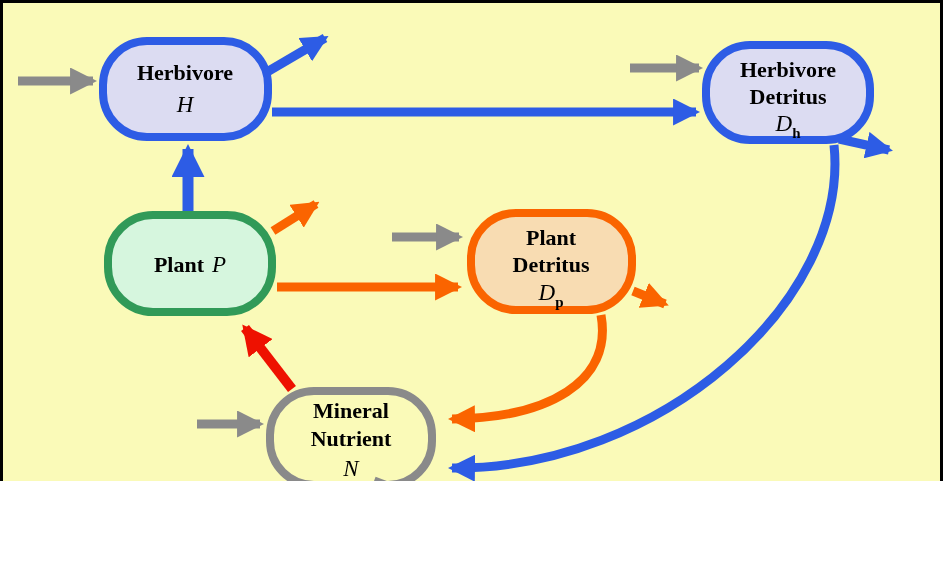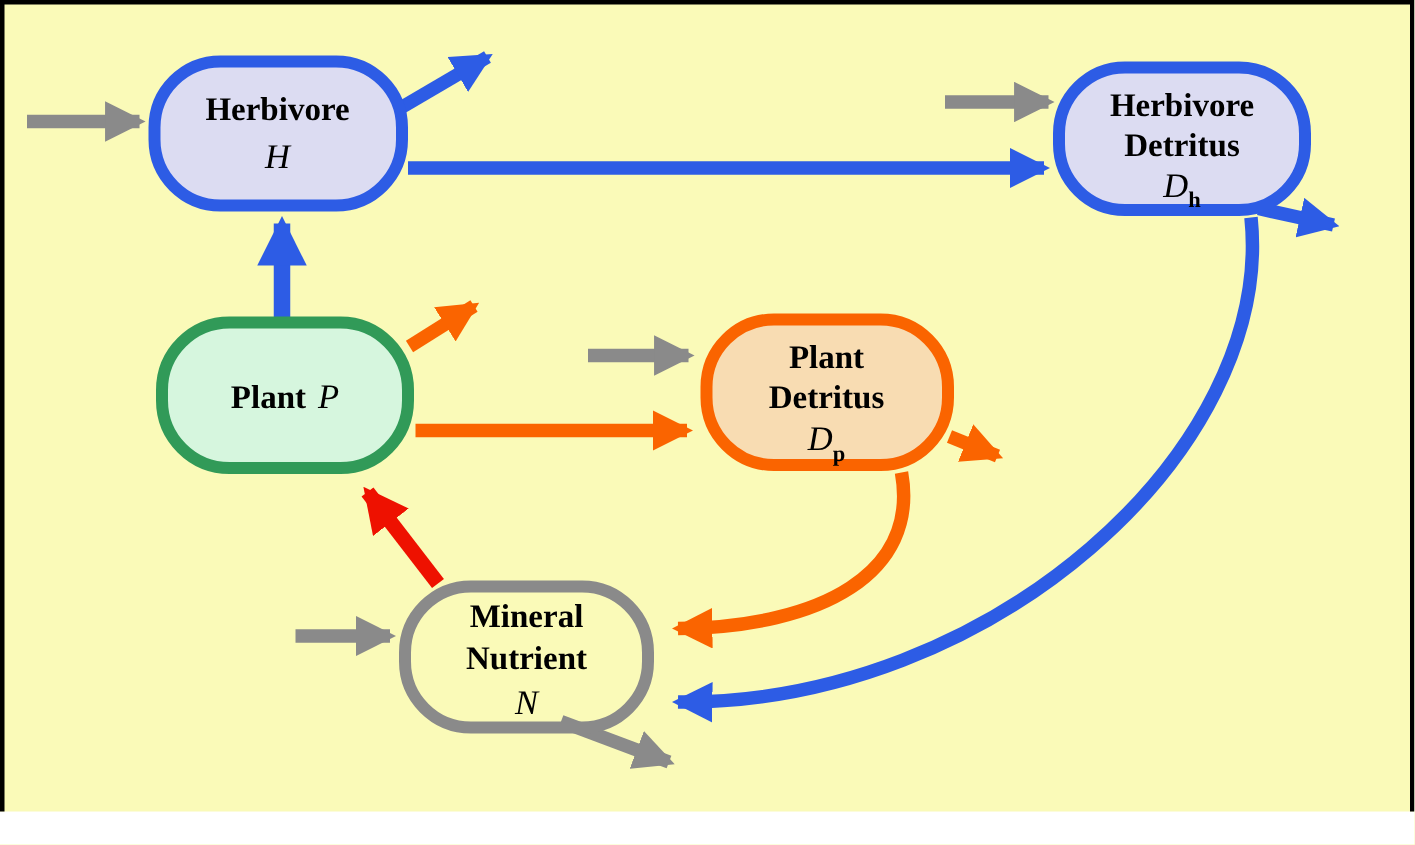--- a/index.html
+++ b/index.html
@@ -1,16 +1,16 @@
 <!DOCTYPE html>
 <html><head>
 <meta charset="utf-8">
 <style>
   html,body { margin:0; padding:0; background:#ffffff; }
-  .stage { width:943px; height:541px; position:relative; }
+  .stage { width:943px; height:481px; position:relative; }
   svg { display:block; }
   text {
     font-family: "Liberation Serif", serif;
     font-weight: bold;
     font-size: 22px;
     fill: #000000;
     text-anchor: middle;
   }
   .sym  { font-style: italic; font-weight: normal; font-size: 23px; }
   .sub  { font-style: normal; font-weight: bold;  font-size: 15px; }

